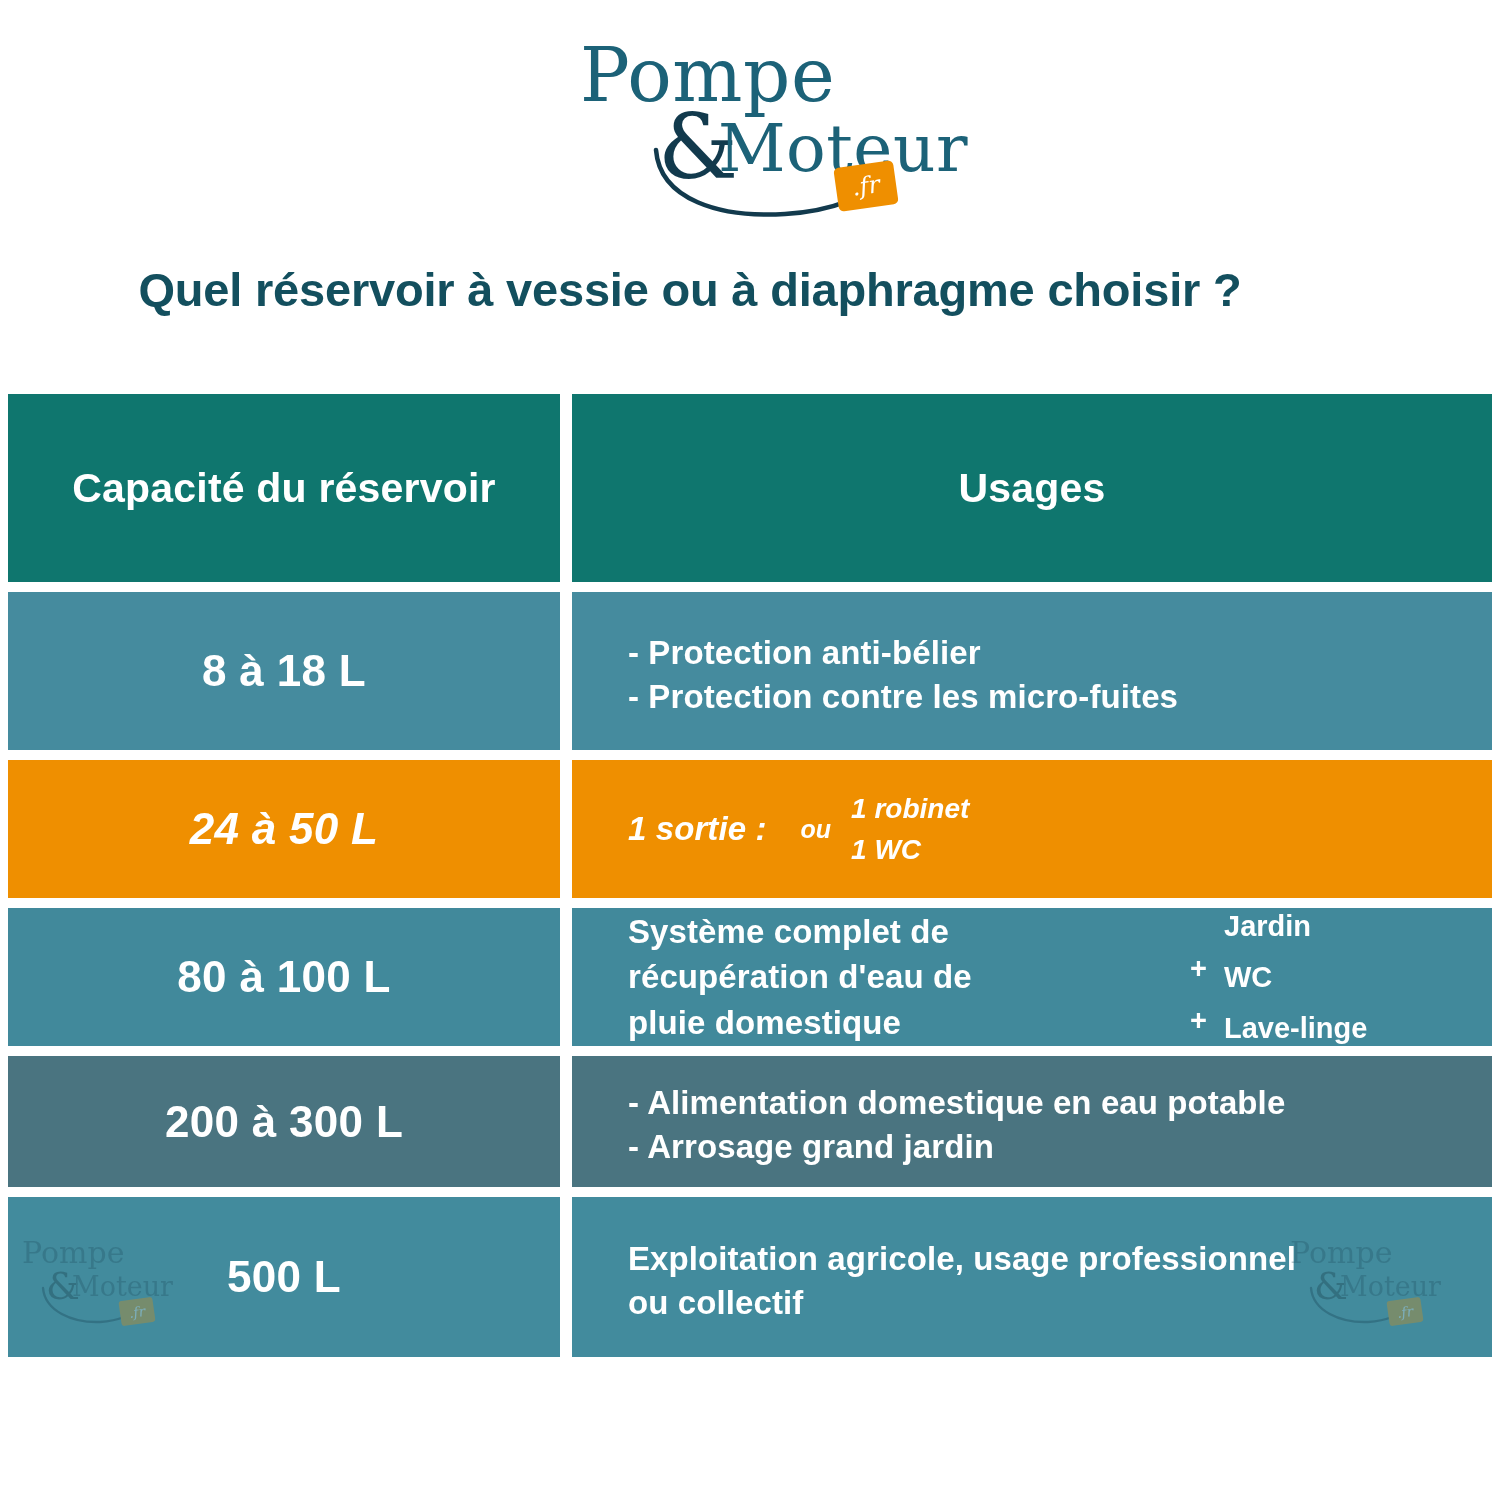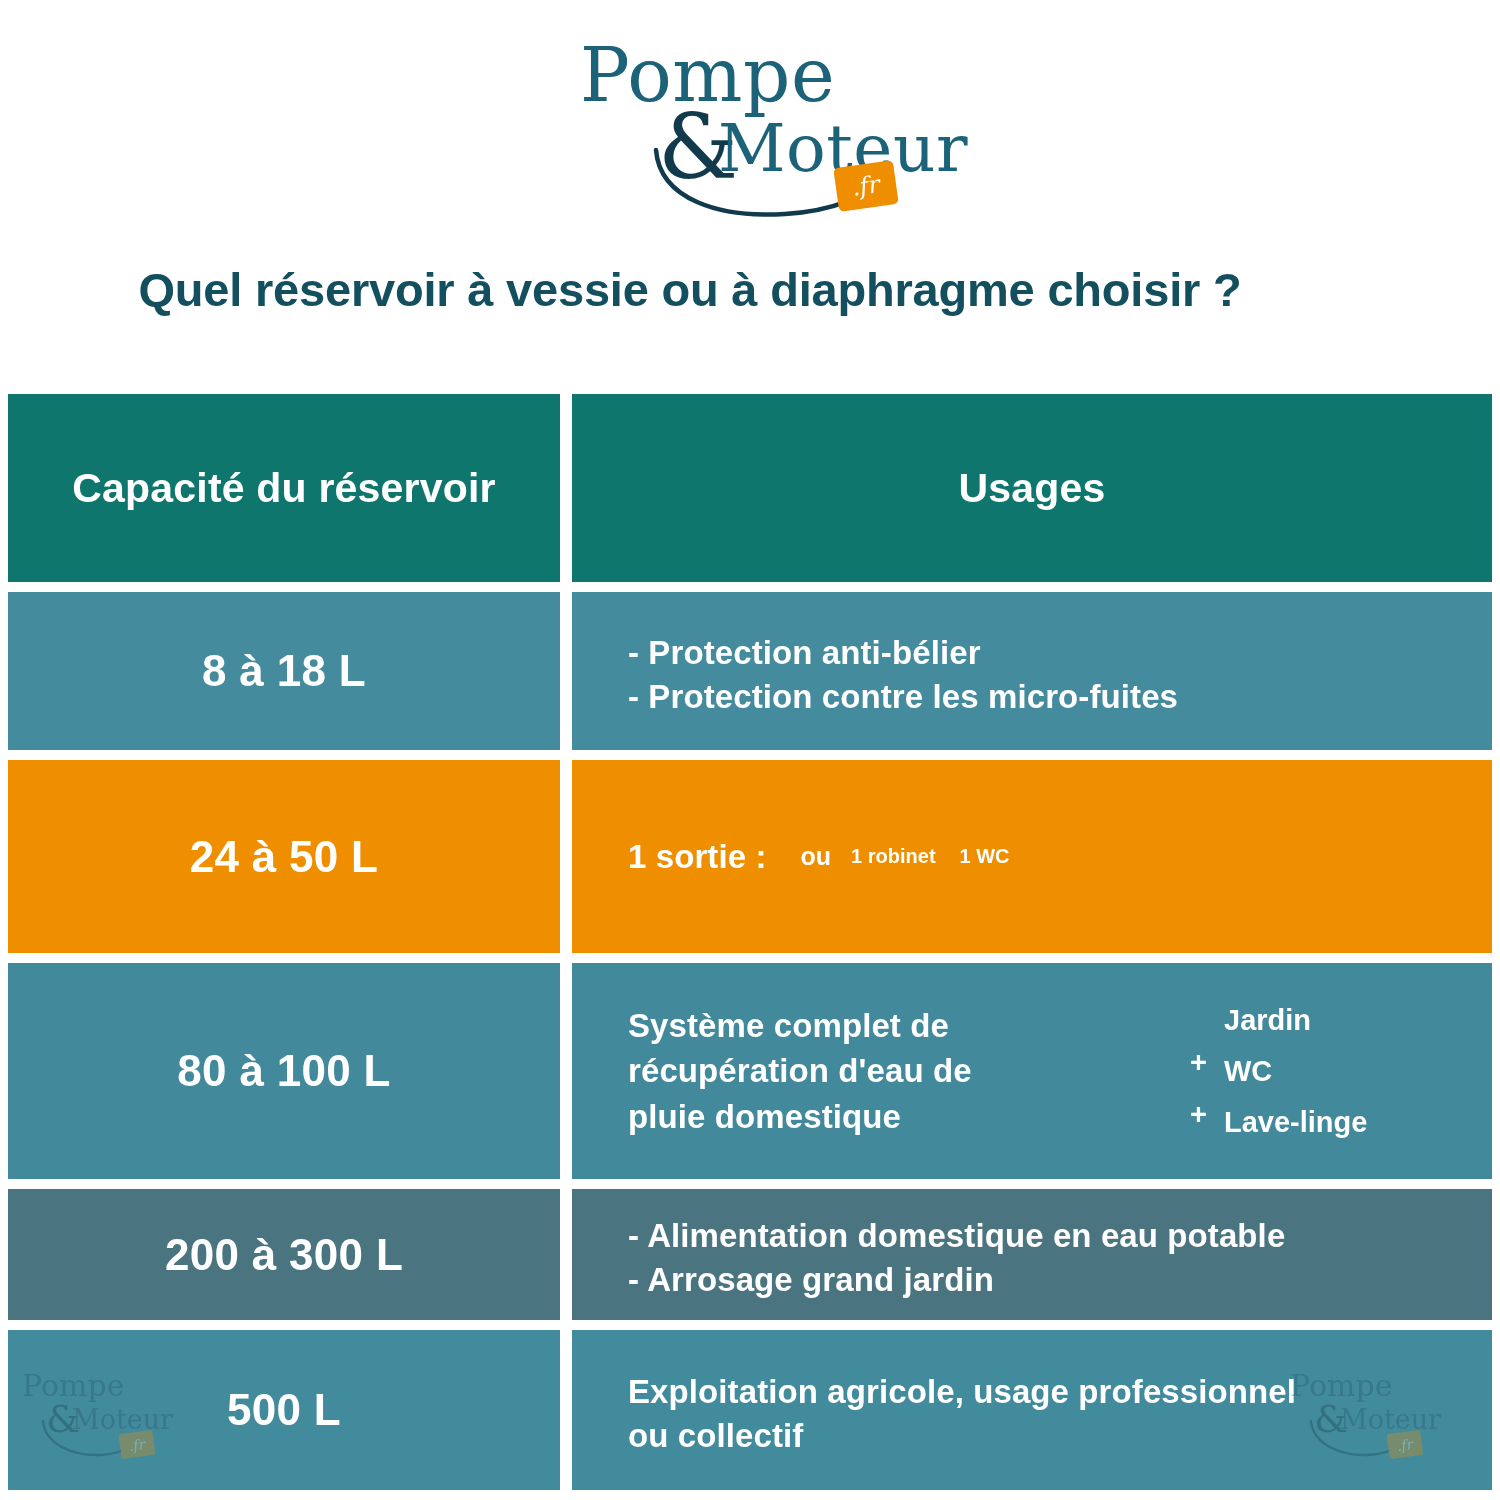--- a/index.html
+++ b/index.html
@@ -129,22 +129,22 @@
     justify-content: center;
   }
   .cell-use {
     flex: 1 1 auto;
     display: flex;
     align-items: center;
   }
 
   .r-header .cell { height: 188px; background: #0f766e; }
   .r-1 .cell      { height: 158px; background: #458b9e; }
-  .r-2 .cell      { height: 193px; background: #ef8f00; }
-  .r-3 .cell      { height: 216px; background: #41899b; }
+  .r-2 .cell      { height: 138px; background: #ef8f00; font-style: italic; }
+  .r-3 .cell      { height: 138px; background: #41899b; }
   .r-4 .cell      { height: 131px; background: #4a7480; }
   .r-5 .cell      { height: 160px; background: #428b9d; }
 
   .hdr-text {
     color: #ffffff;
     font-size: 41px;
     font-weight: bold;
     text-align: center;
     line-height: 1.22;
     letter-spacing: 0.2px;
@@ -180,23 +180,23 @@
   }
   .sortie-ou {
     font-size: 25px;
     font-weight: bold;
     margin-left: 34px;
     margin-right: 20px;
     align-self: center;
   }
   .sortie-opts {
     display: flex;
-    flex-direction: row;
-    gap: 24px;
-    font-size: 20px;
+    flex-direction: column;
+    gap: 8px;
+    font-size: 28px;
     font-weight: bold;
     line-height: 1.18;
   }
 
   
   .sys-wrap {
     display: flex;
     align-items: center;
     width: 100%;
     padding-left: 56px;

